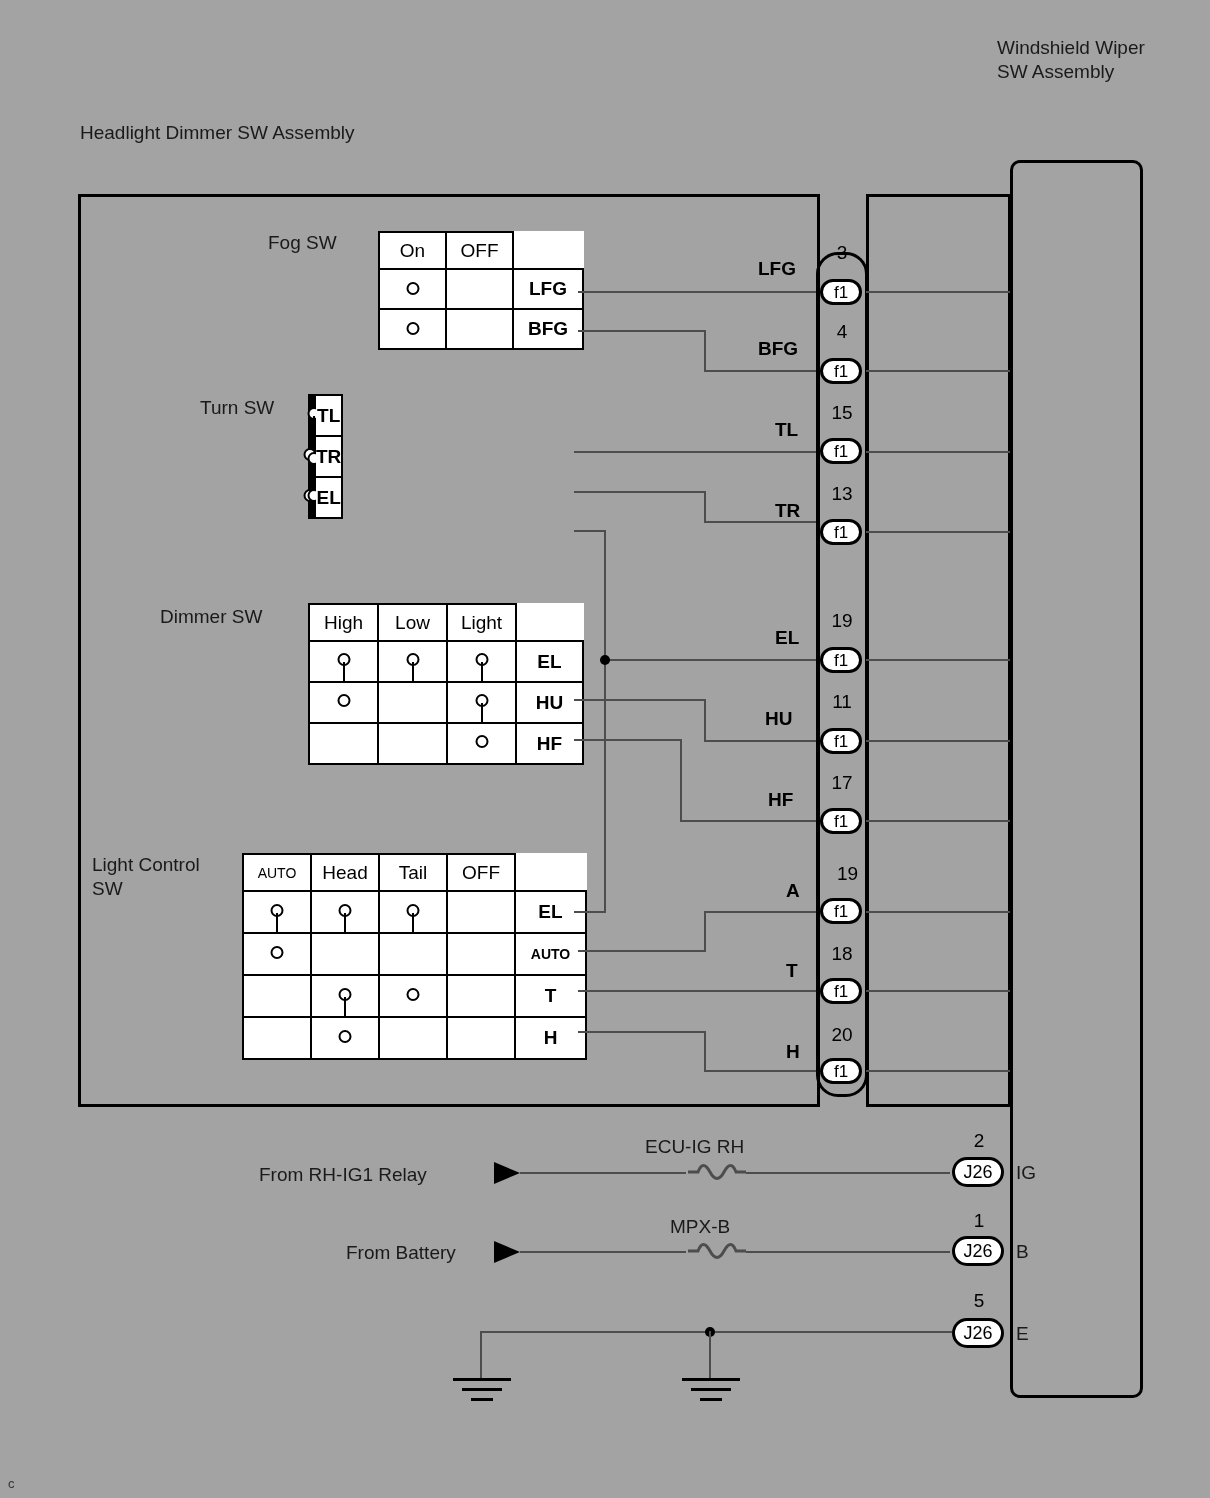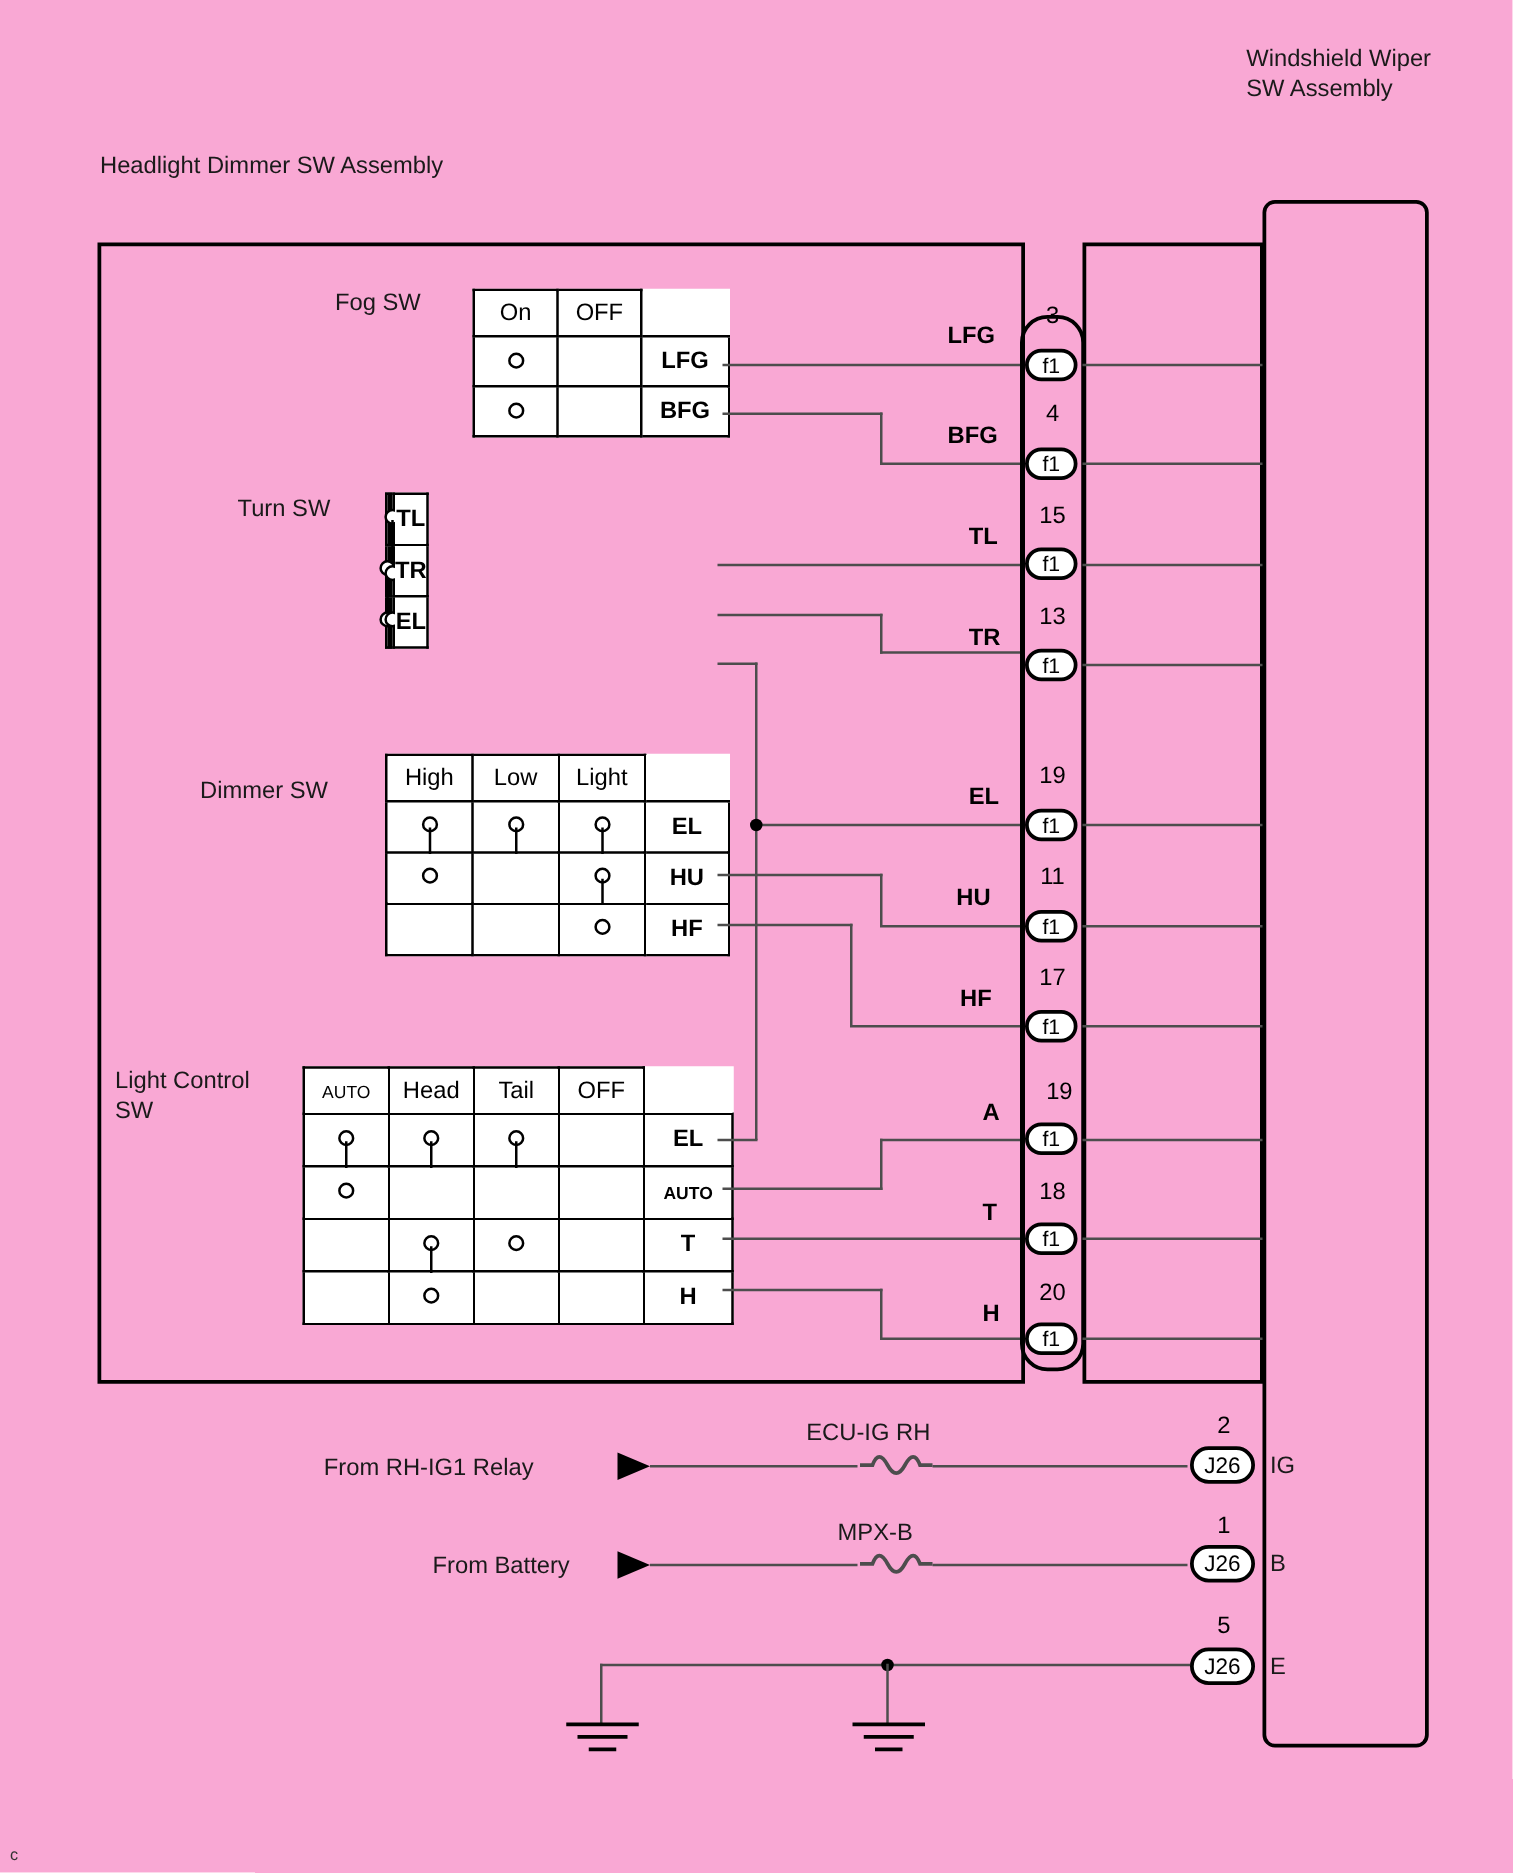--- a/index.html
+++ b/index.html
@@ -9,21 +9,21 @@
   }
   body {
     font-family: "Liberation Sans", sans-serif;
     color: #000000;
   }
   #stage {
     position: relative;
     width: 1210px;
     height: 1498px;
     overflow: hidden;
-    background: #f9a8d4;
+    background: #a3a3a3;
   }
   .abs { position: absolute; }
   .lbl {
     font-size: 19px;
     color: #1a1a1a;
     white-space: pre;
     line-height: 1.25;
   }
   .lbl-b {
     font-size: 19px;
@@ -185,21 +185,21 @@
     <tr>
       <td style="width:65px;height:38px;">
         <span class="cdot" style="top:12px;"></span>
       </td>
       <td style="width:65px;height:38px;"></td>
       <td class="rt" style="width:68px;height:38px;">BFG</td>
     </tr>
   </tbody>
     </table>
 
-  <div class="abs lbl" style="left:190px; top:396px;">Turn SW</div>
+  <div class="abs lbl" style="left:200px; top:396px;">Turn SW</div>
 
   <table class="sw" style="left:308px; top:394px;">
     <tbody>
     <tr>
       <td style="height:39px;"></td>
       <td style="height:39px;"></td>
       <td style="height:39px;">
         <span class="cdot" style="top:11px;"></span>
         <span class="clink" style="top:20px;height:36px;"></span>
       </td>
@@ -222,21 +222,21 @@
       </td>
       <td style="height:39px;"></td>
       <td style="height:39px;">
         <span class="cdot" style="top:11px;"></span>
       </td>
       <td class="rt">EL</td>
     </tr>
   </tbody>
     </table>
 
-  <div class="abs lbl" style="left:160px; top:605px;margin-top:16px;">Dimmer SW</div>
+  <div class="abs lbl" style="left:160px; top:605px;">Dimmer SW</div>
 
   <table class="sw" style="left:308px; top:603px;">
     <tbody>
         <tr>
       <td class="hdr" style="width:67px;height:35px;">High</td>
       <td class="hdr" style="width:67px;height:35px;">Low</td>
       <td class="hdr" style="width:67px;height:35px;">Light</td>
       <td class="hdr" style="width:66px;height:35px;border-top:none;border-right:none;"></td>
     </tr>
     <tr>

